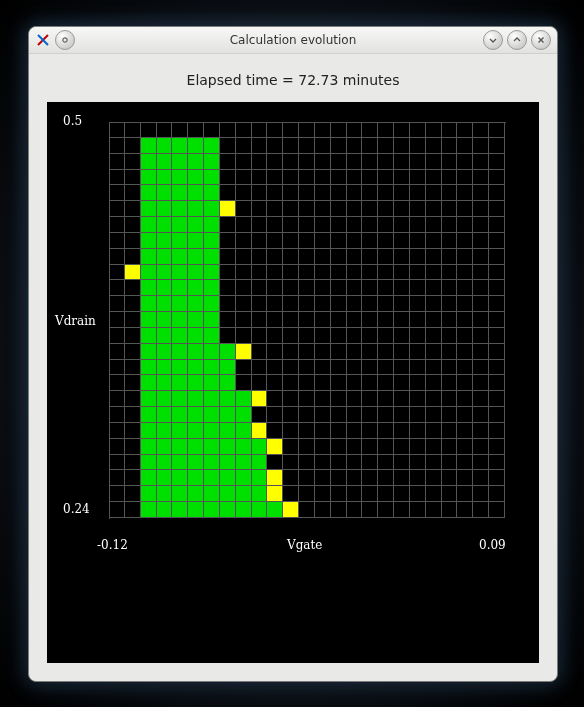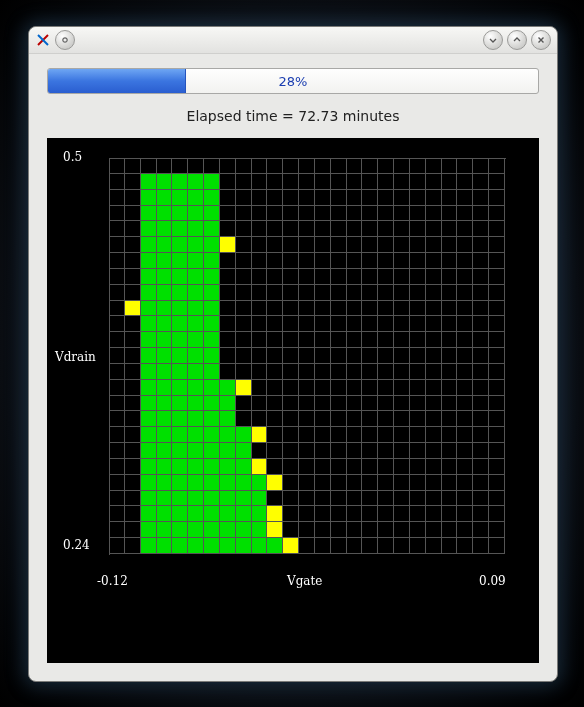--- a/index.html
+++ b/index.html
@@ -155,20 +155,21 @@
           <line x1="2" y1="12" x2="12" y2="2" stroke="#b00" stroke-width="2"></line>
           <line x1="2" y1="2" x2="12" y2="12" stroke="#06c" stroke-width="2"></line>
         </svg>
       </div>
       <div class="tb-btn">
         <svg width="8" height="8" viewBox="0 0 8 8">
             <circle cx="4" cy="4" r="2.2" fill="none" stroke="#666" stroke-width="1.2"></circle>
           </svg>
       </div>
     </div>
+    <div class="title-center">Calculation evolution</div>
     <div class="title-right">
       <div class="tb-btn">
         <svg width="8" height="8" viewBox="0 0 8 8">
             <path d="M1 3 L4 6 L7 3" fill="none" stroke="#555" stroke-width="1.3"></path>
           </svg>
       </div>
       <div class="tb-btn">
         <svg width="8" height="8" viewBox="0 0 8 8">
             <path d="M1 5 L4 2 L7 5" fill="none" stroke="#555" stroke-width="1.3"></path>
           </svg>
@@ -176,24 +177,20 @@
       <div class="tb-btn">
         <svg width="8" height="8" viewBox="0 0 8 8">
             <path d="M1.5 1.5 L6.5 6.5 M6.5 1.5 L1.5 6.5" stroke="#555" stroke-width="1.4"></path>
           </svg>
       </div>
     </div>
   </div>
 
   <div class="client">
 
-    <div class="progress">
-      <div class="progress-fill" style="width: 28%;"></div>
-      <div class="progress-label">28%</div>
-    </div>
 
     <div class="elapsed">Elapsed time = 72.73 minutes</div>
 
     <div class="plot-wrap">
       <div class="grid" style="left: 62px; top: 20px; width: 396px; height: 396px; grid-template-columns: repeat(25, 1fr); grid-template-rows: repeat(25, 1fr);">
           <div class="cell" style="background: rgb(0, 0, 0); border-color: rgb(85, 85, 85);"></div>
           <div class="cell" style="background: rgb(0, 0, 0); border-color: rgb(85, 85, 85);"></div>
           <div class="cell" style="background: rgb(0, 0, 0); border-color: rgb(85, 85, 85);"></div>
           <div class="cell" style="background: rgb(0, 0, 0); border-color: rgb(85, 85, 85);"></div>
           <div class="cell" style="background: rgb(0, 0, 0); border-color: rgb(85, 85, 85);"></div>

